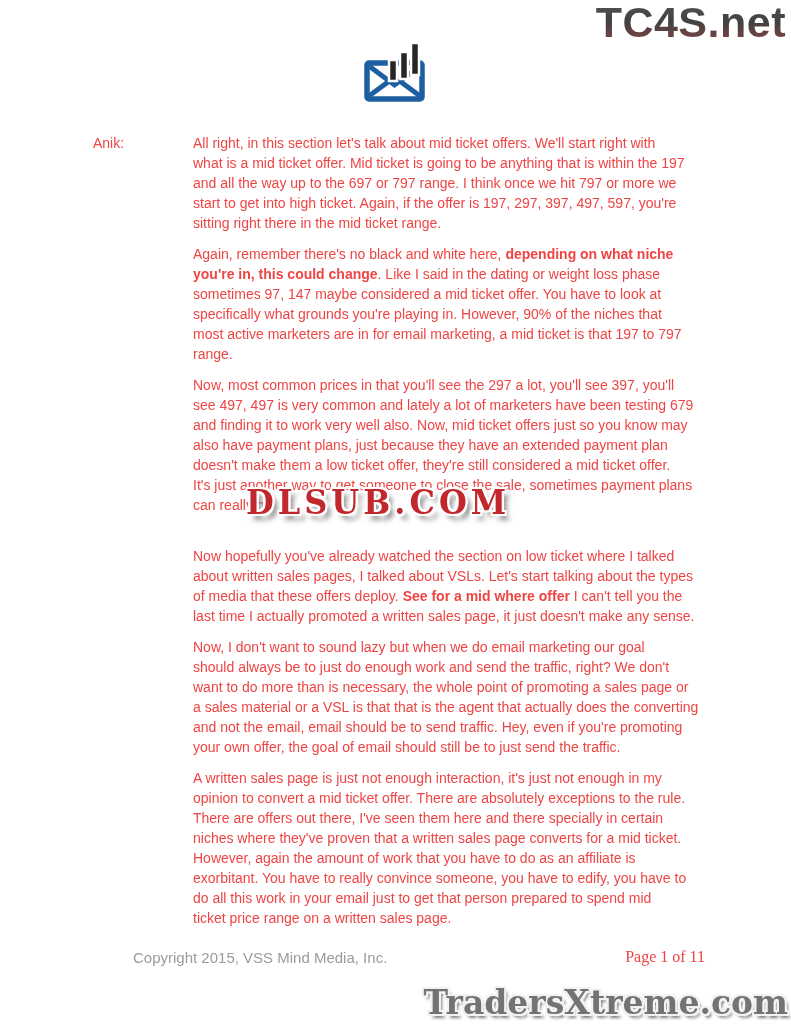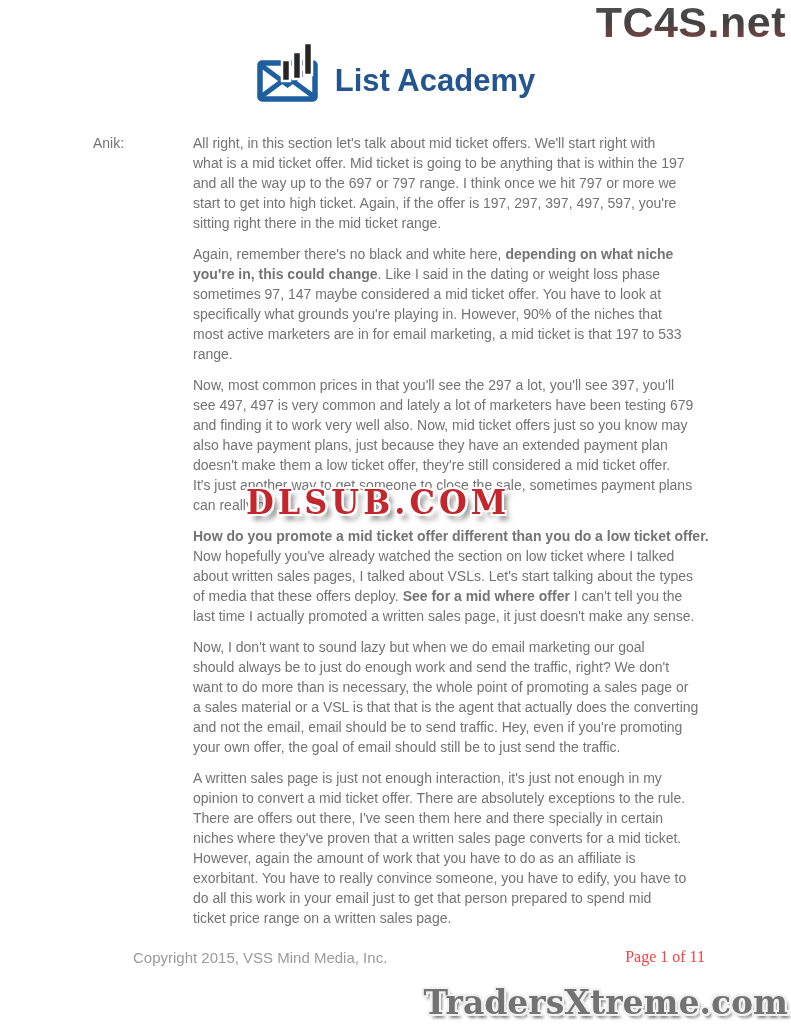--- a/index.html
+++ b/index.html
@@ -33,21 +33,21 @@
     display:flex; justify-content:center; align-items:center; gap:13px;
   }
   .logo-text {
     color:#24558e; font-weight:bold; font-size:31px; letter-spacing:0px;
     padding-top:14px;
   }
 
   
   .transcript {
     position:absolute; top:133px; left:93px; width:640px;
-    font-size:14px; line-height:20px; color:#737373;
+    font-size:14px; line-height:20px; color:#ef4444;
   }
   .speaker { position:absolute; left:0; top:0; }
   .paras { margin-left:100px; width:600px; }
   .para { white-space:pre-line; margin:0 0 11px 0; padding:0; }
   .para .bold { font-weight:bold; }
 
   
   .dlsub {
     position:absolute; left:246px; top:487px; z-index:5;
     font-family:"DejaVu Serif", serif; font-weight:bold;
@@ -97,45 +97,44 @@
     <svg width="66" height="64" viewBox="0 0 66 64">
       <rect x="4" y="23" width="55" height="36" rx="2" fill="#ffffff" stroke="#1d5fa0" stroke-width="5.5"></rect>
       <path d="M6,26 L31.5,45 L57,26" fill="none" stroke="#1d5fa0" stroke-width="5"></path>
       <path d="M6,56 L25,42" fill="none" stroke="#1d5fa0" stroke-width="5"></path>
       <path d="M57,56 L38,42" fill="none" stroke="#1d5fa0" stroke-width="5"></path>
       <rect x="26" y="20" width="8" height="21" fill="#262626" stroke="#ffffff" stroke-width="2.5"></rect>
       <rect x="37" y="12" width="8" height="27" fill="#262626" stroke="#ffffff" stroke-width="2.5"></rect>
       <rect x="48" y="3" width="8" height="32" fill="#262626" stroke="#ffffff" stroke-width="2.5"></rect>
     </svg>
   </span>
-  <span class="logo-text">List Academy</span>
 </div>
 
 <div class="transcript">
   <span class="speaker">Anik:</span>
   <div class="paras">
       <p class="para"><span>All right, in this section let's talk about mid ticket offers. We'll start right with
 what is a mid ticket offer. Mid ticket is going to be anything that is within the 197
 and all the way up to the 697 or 797 range. I think once we hit 797 or more we
 start to get into high ticket. Again, if the offer is 197, 297, 397, 497, 597, you're
 sitting right there in the mid ticket range.</span></p>
       <p class="para"><span>Again, remember there's no black and white here, </span><span class="bold">depending on what niche
 you're in, this could change</span><span>. Like I said in the dating or weight loss phase
 sometimes 97, 147 maybe considered a mid ticket offer. You have to look at
 specifically what grounds you're playing in. However, 90% of the niches that
-most active marketers are in for email marketing, a mid ticket is that 197 to 533
+most active marketers are in for email marketing, a mid ticket is that 197 to 797
 range.</span></p>
       <p class="para"><span>Now, most common prices in that you'll see the 297 a lot, you'll see 397, you'll
 see 497, 497 is very common and lately a lot of marketers have been testing 679
 and finding it to work very well also. Now, mid ticket offers just so you know may
 also have payment plans, just because they have an extended payment plan
 doesn't make them a low ticket offer, they're still considered a mid ticket offer.
 It's just another way to get someone to close the sale, sometimes payment plans
 can really h</span></p>
-      <p class="para"><span class="bold">How do you promote a mid ticket offer different than you do a low ticket offer.</span><span>
+      <p class="para"><span>
 Now hopefully you've already watched the section on low ticket where I talked
 about written sales pages, I talked about VSLs. Let's start talking about the types
 of media that these offers deploy. </span><span class="bold">See for a mid where offer</span><span> I can't tell you the
 last time I actually promoted a written sales page, it just doesn't make any sense.</span></p>
       <p class="para"><span>Now, I don't want to sound lazy but when we do email marketing our goal
 should always be to just do enough work and send the traffic, right? We don't
 want to do more than is necessary, the whole point of promoting a sales page or
 a sales material or a VSL is that that is the agent that actually does the converting
 and not the email, email should be to send traffic. Hey, even if you're promoting
 your own offer, the goal of email should still be to just send the traffic.</span></p>

